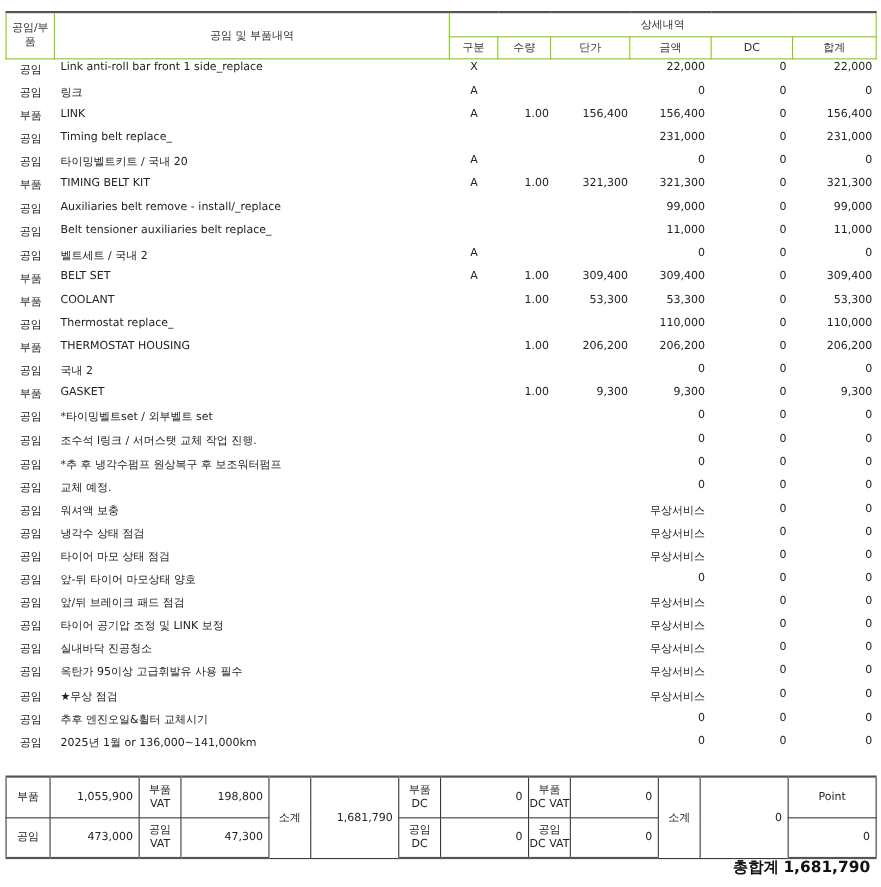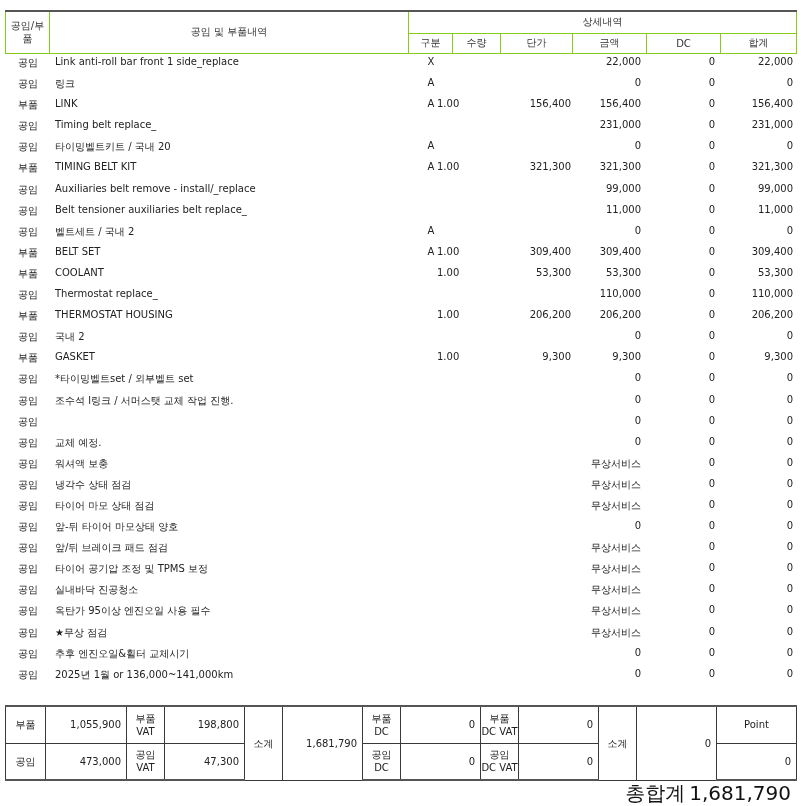--- a/index.html
+++ b/index.html
@@ -17,21 +17,21 @@
   .head-table tr.r1 td { height: 22px; }
   .head-table tr.r2 td { height: 20px; }
   .head-table .top { border-top: 2px solid #555; }
 
   .rows { position: absolute; left: 5px; top: 52px; width: 791px; }
   .row { position: relative; height: 21.1px; font-size: 10px; color: #222; }
   .row > span { position: absolute; top: 4px; white-space: nowrap; }
   .c-type { left: 4px; width: 38px; text-align: center; }
   .c-desc { left: 50px; }
   .c-gubun { left: 404px; width: 44px; text-align: center; }
-  .c-qty { left: 432px; width: 50px; }
+  .c-qty { left: 444px; width: 50px; text-align: right; }
   .c-unit { left: 500px; width: 66px; text-align: right; }
   .c-amt { left: 568px; width: 68px; text-align: right; }
   .c-dc { left: 640px; width: 70px; text-align: right; }
   .c-total { left: 714px; width: 74px; text-align: right; }
 
   .sum-table {
     position: absolute; left: 5px; top: 705px; width: 791px;
     border-collapse: collapse; table-layout: fixed;
   }
   .sum-table td {
@@ -40,21 +40,21 @@
   }
   .sum-table td.lbl { text-align: center; line-height: 13px; padding: 0; }
   .sum-table td.val { text-align: right; }
   .sum-table td.light { border-left: 1px solid #ccc; margin-top: 20px; }
   .sum-table td.pt-val { text-align: right; }
   .sum-table tr:first-child td { border-top: 2px solid #555; }
   .sum-table tr:last-child td { border-bottom: 2px solid #555; }
 
   .grand {
     position: absolute; right: 10px; top: 780px;
-    font-size: 20px; font-weight: normal; color: #111; white-space: nowrap;
+    font-size: 14px; font-weight: bold; color: #111; white-space: nowrap;
   }
   .grand span { margin-left: 4px; }
 </style>
 </head>
 <body>
 
 <table class="head-table">
   <colgroup>
     <col style="width:44px">
       <col style="width:359px">
@@ -248,20 +248,21 @@
       <span class="c-desc">조수석 l링크 / 서머스탯 교체 작업 진행.</span>
       <span class="c-gubun"></span>
       <span class="c-qty"></span>
       <span class="c-unit"></span>
       <span class="c-amt">0</span>
       <span class="c-dc">0</span>
       <span class="c-total">0</span>
     </div>
     <div class="row">
       <span class="c-type">공임</span>
+      <span class="c-desc">*추 후 냉각수펌프 원상복구 후 보조워터펌프</span>
       <span class="c-gubun"></span>
       <span class="c-qty"></span>
       <span class="c-unit"></span>
       <span class="c-amt">0</span>
       <span class="c-dc">0</span>
       <span class="c-total">0</span>
     </div>
     <div class="row">
       <span class="c-type">공임</span>
       <span class="c-desc">교체 예정.</span>
@@ -317,41 +318,41 @@
       <span class="c-desc">앞/뒤 브레이크 패드 점검</span>
       <span class="c-gubun"></span>
       <span class="c-qty"></span>
       <span class="c-unit"></span>
       <span class="c-amt">무상서비스</span>
       <span class="c-dc">0</span>
       <span class="c-total">0</span>
     </div>
     <div class="row">
       <span class="c-type">공임</span>
-      <span class="c-desc">타이어 공기압 조정 및 TPMS 보정</span>
+      <span class="c-desc">타이어 공기압 조정 및 LINK 보정</span>
       <span class="c-gubun"></span>
       <span class="c-qty"></span>
       <span class="c-unit"></span>
       <span class="c-amt">무상서비스</span>
       <span class="c-dc">0</span>
       <span class="c-total">0</span>
     </div>
     <div class="row">
       <span class="c-type">공임</span>
       <span class="c-desc">실내바닥 진공청소</span>
       <span class="c-gubun"></span>
       <span class="c-qty"></span>
       <span class="c-unit"></span>
       <span class="c-amt">무상서비스</span>
       <span class="c-dc">0</span>
       <span class="c-total">0</span>
     </div>
     <div class="row">
       <span class="c-type">공임</span>
-      <span class="c-desc">옥탄가 95이상 엔진오일 사용 필수</span>
+      <span class="c-desc">옥탄가 95이상 고급휘발유 사용 필수</span>
       <span class="c-gubun"></span>
       <span class="c-qty"></span>
       <span class="c-unit"></span>
       <span class="c-amt">무상서비스</span>
       <span class="c-dc">0</span>
       <span class="c-total">0</span>
     </div>
     <div class="row">
       <span class="c-type">공임</span>
       <span class="c-desc">★무상 점검</span>

